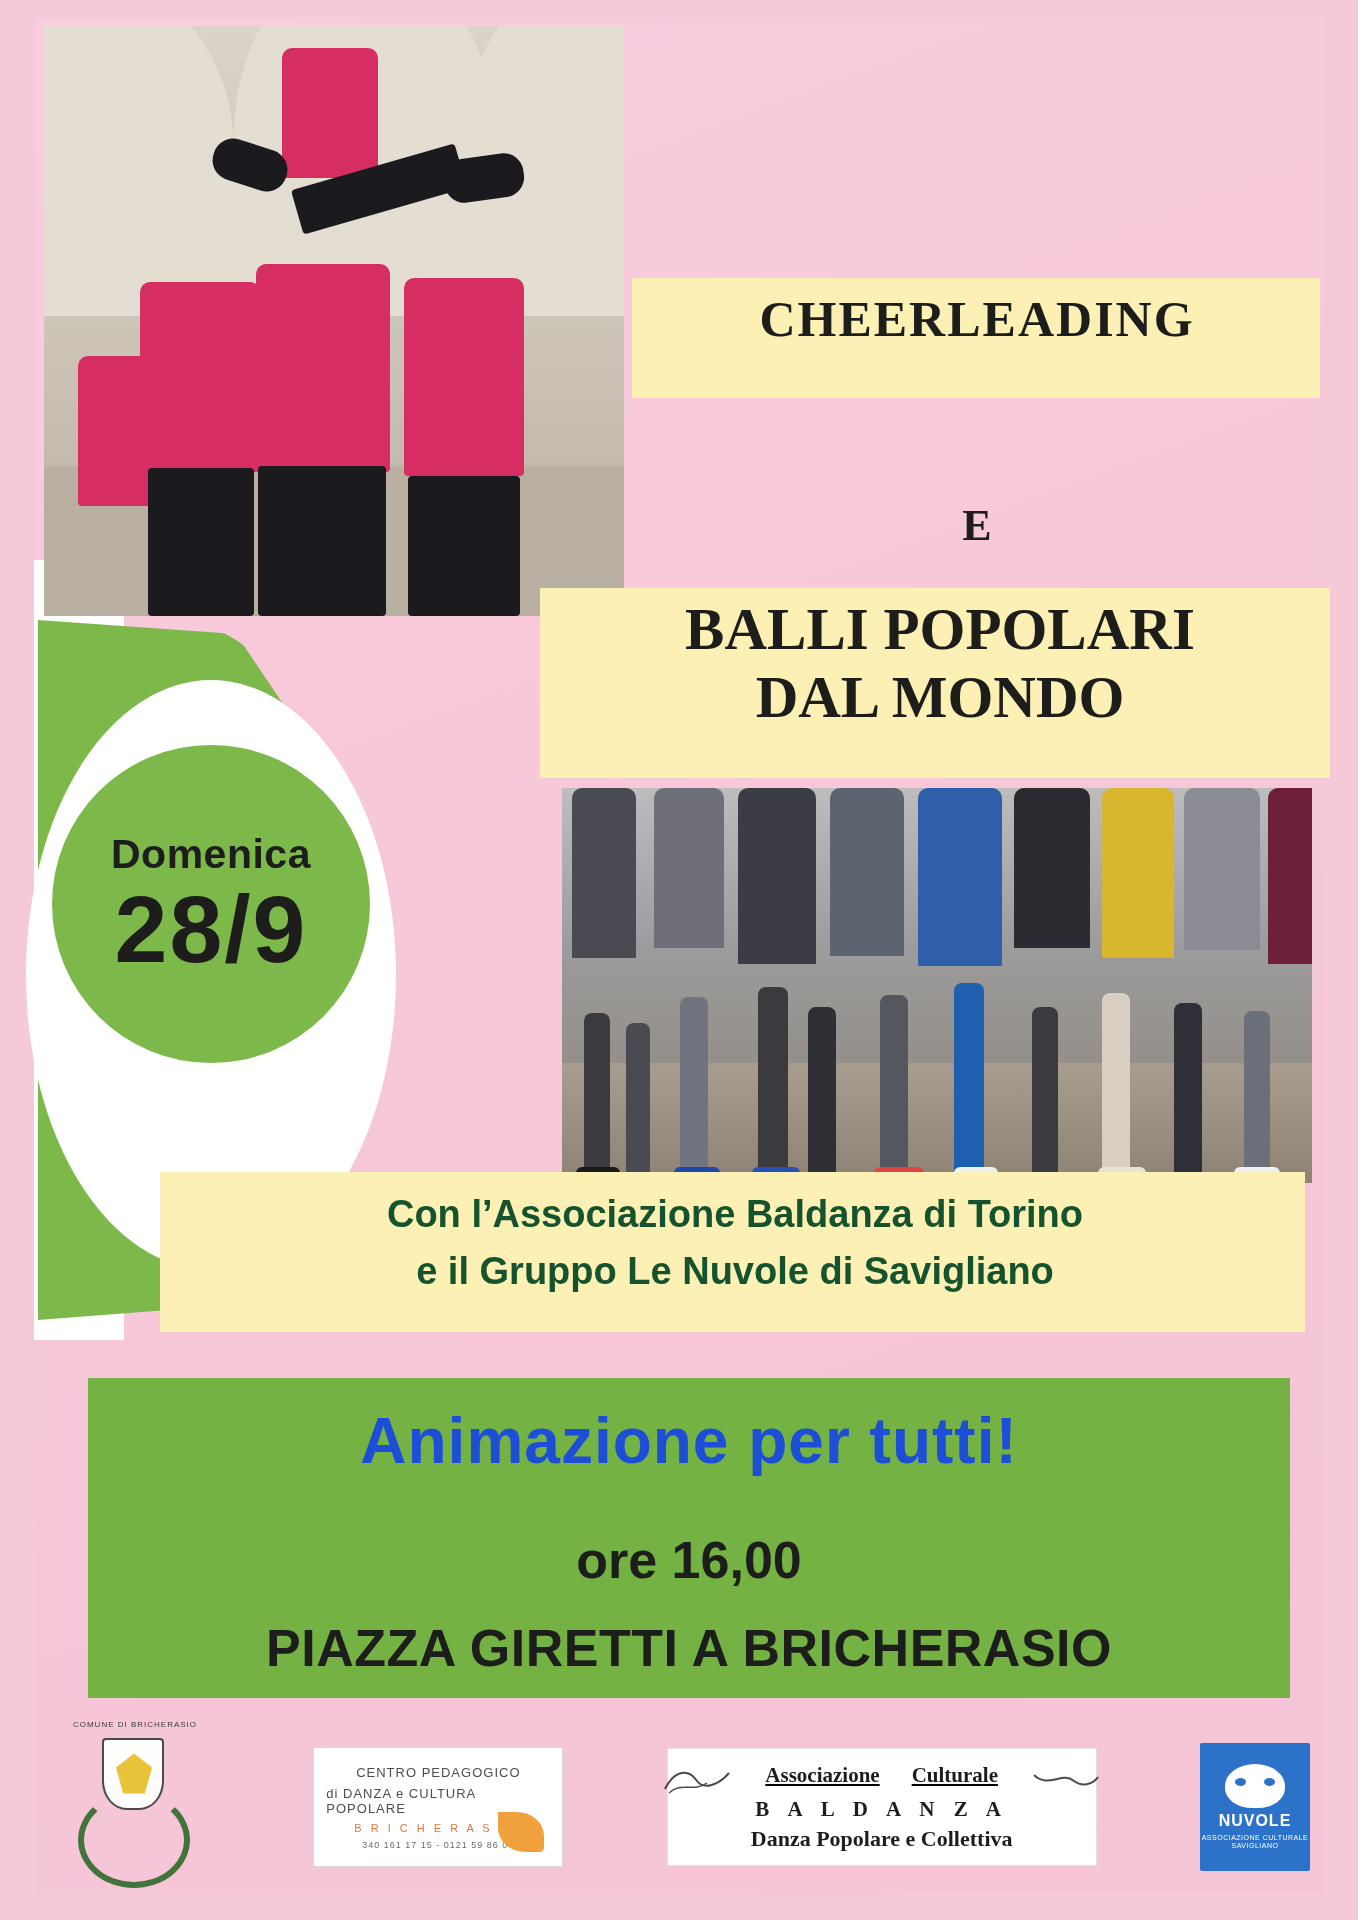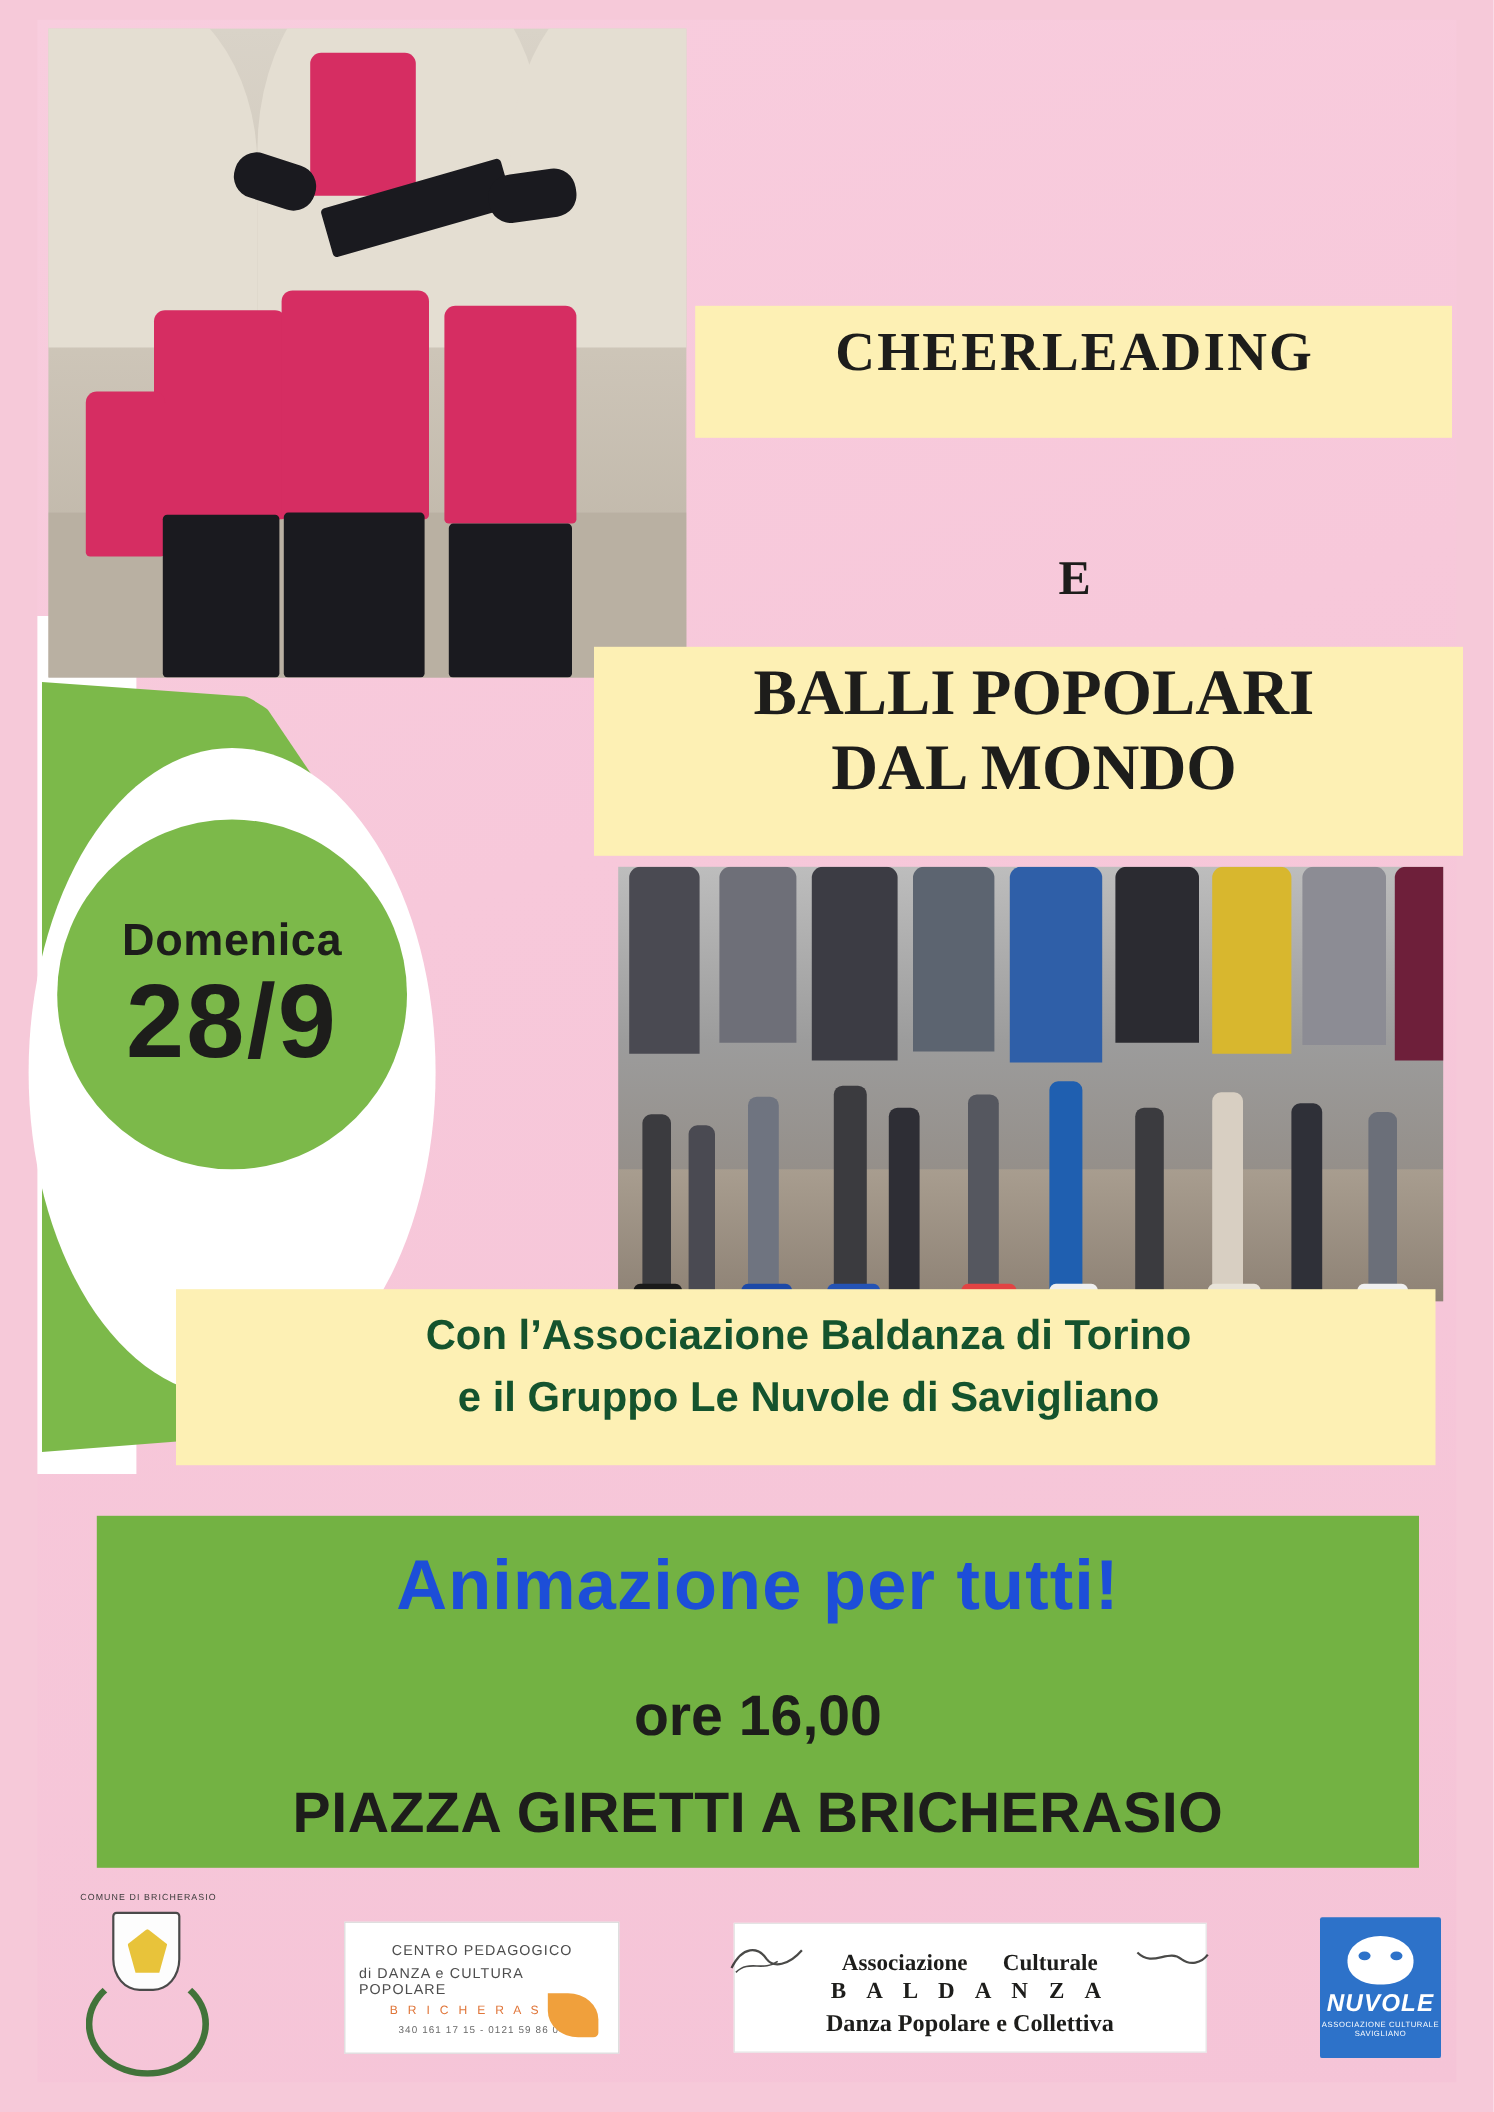--- a/index.html
+++ b/index.html
@@ -236,39 +236,39 @@
   .logo-baldanza {
     width: 430px; height: 118px;
     border: 1px solid #e2e2e2;
     flex-direction: column;
     justify-content: center;
     position: relative;
   }
   .logo-baldanza .b1 { font-size: 21px; font-weight:bold; color:#1d1d1b; font-family:"Liberation Serif",serif; }
   .logo-baldanza .b2 { font-size: 21px; font-weight:bold; letter-spacing:7px; color:#1d1d1b; font-family:"Liberation Serif",serif; }
   .logo-baldanza .b3 { font-size: 22px; font-weight:bold; color:#1d1d1b; font-family:"Liberation Serif",serif; margin-top:4px;}
-  .logo-baldanza .brow { display:flex; align-items:flex-end; gap:32px; }
+  .logo-baldanza .brow { display:flex; align-items:flex-start; gap:32px;text-decoration:underline; }
   .scribble { width:70px; height:34px; opacity:.8; }
   .logo-nuvole {
     width: 110px; height: 128px;
     background: #2d72c9;
     color: #ffffff;
     flex-direction: column;
     justify-content: center;
     gap: 4px;
     border-radius: 2px;
   }
   .mask {
     width: 60px; height: 44px; background:#ffffff;
     border-radius: 50% 50% 45% 45%;
     position: relative;
   }
   .mask .eye{position:absolute;top:14px;width:11px;height:8px;background:#2d72c9;border-radius:50%;}
   .mask .eye.l{left:10px;} .mask .eye.r{right:10px;}
-  .logo-nuvole .nname{font-size:22px;font-weight:bold;letter-spacing:1px;font-style:italic;}
+  .logo-nuvole .nname{font-size:16px;font-weight:bold;letter-spacing:1px;}
   .logo-nuvole .nsub{font-size:7px;letter-spacing:.5px;text-align:center;line-height:1.2;}
   .logo-circle {
     width: 150px; height: 150px;
     border-radius: 50%;
     border: 3px solid #b61f27;
     background: #ffffff;
     position: relative;
     overflow: hidden;
   }
   .logo-circle .ring-top,.logo-circle .ring-bot{

